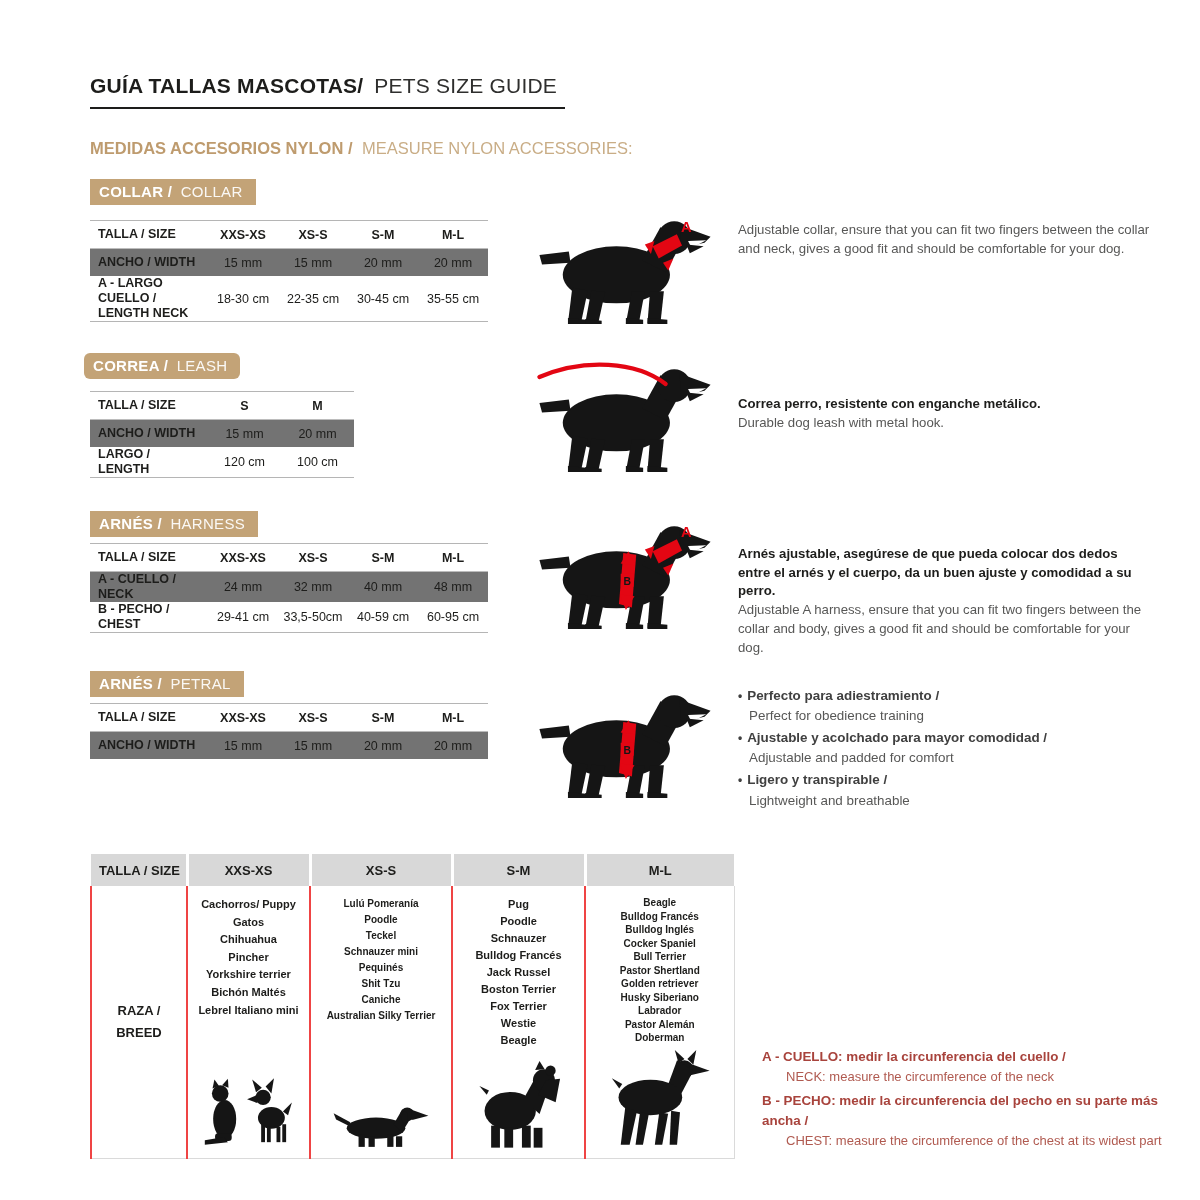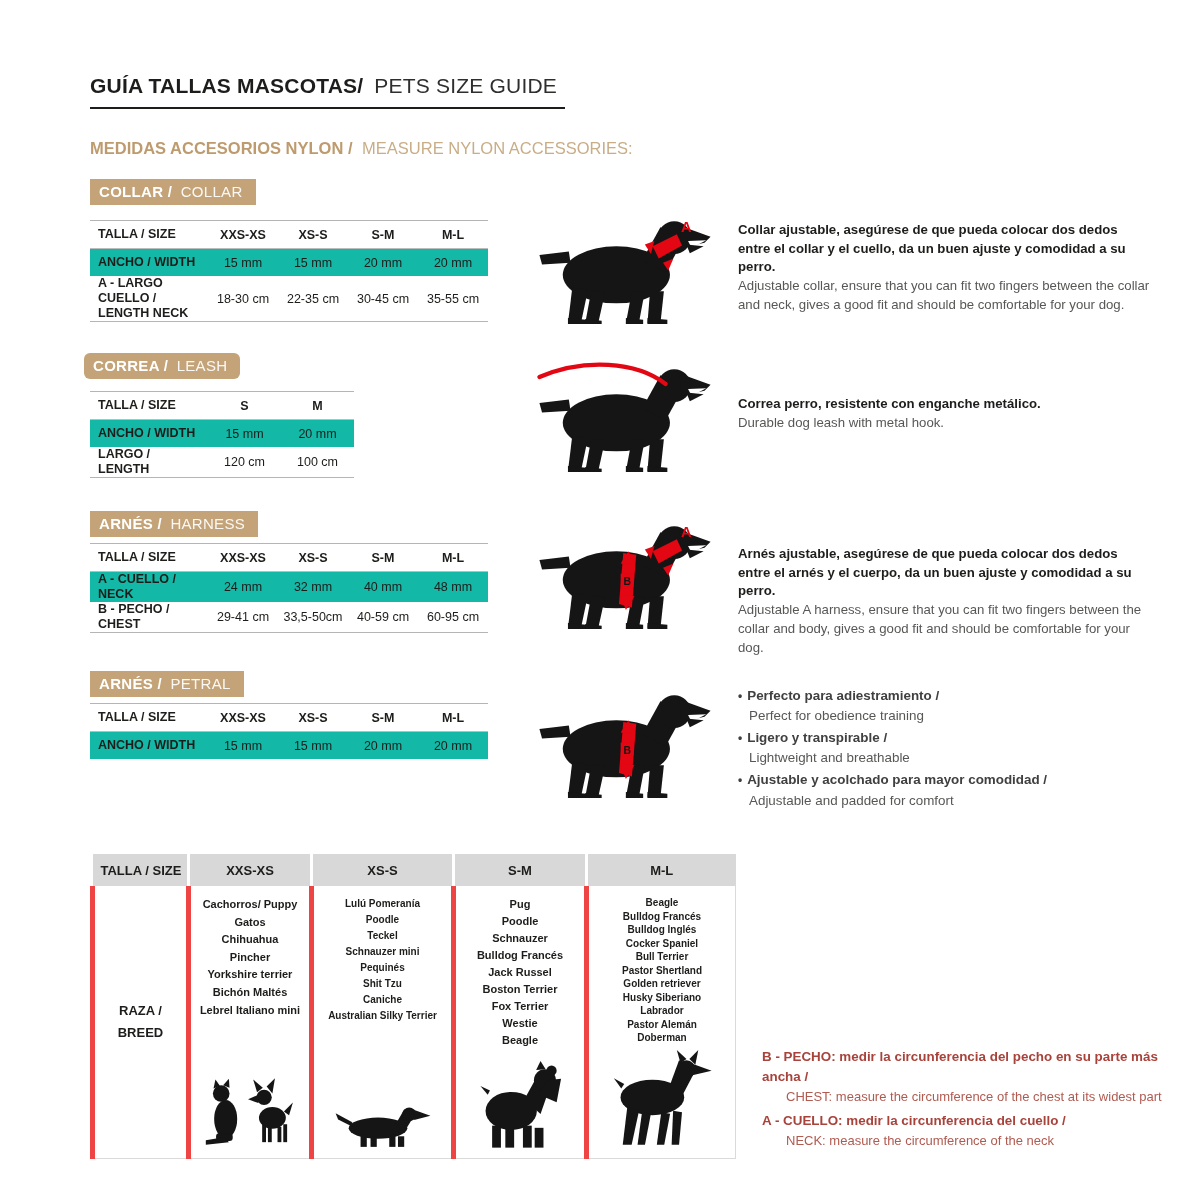--- a/index.html
+++ b/index.html
@@ -23,21 +23,21 @@
   .b-es { font-weight:700; }
   .b-en { font-weight:400; opacity:.93; margin-left:4px; }
 
   
   .size-table { border-collapse:collapse; table-layout:fixed; font-size:12.5px; color:#1d1d1b; }
   .size-table th, .size-table td { padding:0 4px; text-align:center; }
   .size-table th { font-weight:700; height:27px; border-top:1px solid #b5b5b5; border-bottom:1px solid #bcbcbc; }
   .size-table td { font-weight:400; }
   .size-table .lbl { text-align:left; padding-left:8px; font-weight:700; white-space:pre-line; line-height:1.2; }
   .size-table th.lbl { text-align:left; }
-  .r-gray td { background:#14b8a6; height:27px; }
+  .r-gray td { background:#737373; height:27px; }
   .r-last td { border-bottom:1px solid #b5b5b5; }
   .r-last.h44 td { height:44px; }
   .r-last.h30 td { height:30px; }
   .c-label { width:118px; }
   .c-data  { width:70px; }
   .c-data-w{ width:73px; }
 
   
   .desc { font-size:13.2px; line-height:1.42; margin:0; }
   .desc-es { display:block; font-weight:700; color:#1d1d1b; }
@@ -52,21 +52,21 @@
 
   
   .dog-art { width:182px; height:121px; }
   .dog-art svg { width:100%; height:100%; }
   .marker-letter { font-family:"Liberation Sans", sans-serif; font-weight:700; }
 
   
   .breeds { border-collapse:collapse; table-layout:fixed; width:643px; }
   .breeds th { background:#d8d8d8; height:30px; font-size:13px; font-weight:700; border-left:3px solid #fff; text-align:center; }
   .breeds th:first-child { border-left:none; text-align:left; padding-left:8px; }
-  .breeds td { border-left:5px solid #ef4444; border-bottom:1px solid #dadada; border-right:1px solid #dadada; vertical-align:top; padding:0; }
+  .breeds td { border-left:2px solid #ef4444; border-bottom:1px solid #dadada; border-right:1px solid #dadada; vertical-align:top; padding:0; }
   .row-label-cell { vertical-align:middle !important; text-align:center; font-weight:700; font-size:13px; white-space:pre-line; line-height:1.7; }
   .breed-cell { display:flex; flex-direction:column; justify-content:space-between; align-items:center; height:272px; box-sizing:border-box; padding:10px 3px 8px; }
   .breed-list { white-space:pre-line; text-align:center; font-weight:700; }
   .bl-0 { font-size:11px; line-height:1.6; }
   .bl-1 { font-size:10px; line-height:1.6; }
   .bl-2 { font-size:11px; line-height:1.55; }
   .bl-3 { font-size:10px; line-height:1.35; }
   .sil { display:block; }
 
   
@@ -179,21 +179,20 @@
       <g fill="#e30613">
         <polygon points="137,42 165,28 171,41 144,56"></polygon>
         <polygon points="128,40 139,36 135,51"></polygon>
         <polygon points="149,61 161,56 155,70"></polygon>
         <text class="marker-letter" x="176" y="25" font-size="17" text-anchor="middle">A</text>
       </g>
     </svg>
   </div>
 
   <p class="abs pos-desc-collar desc">
-    <span class="desc-es">Collar ajustable, asegúrese de que pueda colocar dos dedos entre el collar y el cuello, da un buen ajuste y comodidad a su perro.</span>
     <span class="desc-en">Adjustable collar, ensure that you can fit two fingers between the collar and neck, gives a good fit and should be comfortable for your dog.</span>
   </p>
 
   <div class="abs pos-badge-correa badge">
     <span class="b-es">CORREA /</span>
     <span class="b-en">LEASH</span>
   </div>
 
   <table class="abs pos-table-correa size-table">
     <colgroup>
@@ -335,26 +334,26 @@
       </g>
     </svg>
   </div>
 
   <div class="abs pos-bullets bullets">
     <div class="bullet">
       <div class="bullet-es">Perfecto para adiestramiento /</div>
       <div class="bullet-en">Perfect for obedience training</div>
     </div>
     <div class="bullet">
+      <div class="bullet-es">Ajustable y acolchado para mayor comodidad /</div>
+      <div class="bullet-en">Adjustable and padded for comfort</div>
+    </div>
+    <div class="bullet">
       <div class="bullet-es">Ligero y transpirable /</div>
       <div class="bullet-en">Lightweight and breathable</div>
-    </div>
-    <div class="bullet">
-      <div class="bullet-es">Ajustable y acolchado para mayor comodidad /</div>
-      <div class="bullet-en">Adjustable and padded for comfort</div>
     </div>
   </div>
 
   <table class="abs pos-breeds breeds">
     <colgroup>
         <col style="width:96px">
         <col style="width:123px">
         <col style="width:142px">
         <col style="width:133px">
         <col style="width:149px">
@@ -488,22 +487,22 @@
             </g>
           </svg>
         </div>
       </td>
     </tr>
   </tbody>
     </table>
 
   <div class="abs pos-notes notes">
     <div class="note">
+      <div class="note-es">A - CUELLO: medir la circunferencia del cuello /</div>
+      <div class="note-en">NECK: measure the circumference of the neck</div>
+    </div>
+    <div class="note">
       <div class="note-es">B - PECHO: medir la circunferencia del pecho en su parte más ancha /</div>
       <div class="note-en">CHEST: measure the circumference of the chest at its widest part</div>
     </div>
-    <div class="note">
-      <div class="note-es">A - CUELLO: medir la circunferencia del cuello /</div>
-      <div class="note-en">NECK: measure the circumference of the neck</div>
-    </div>
   </div>
 
 </div>
 
 </body></html>

